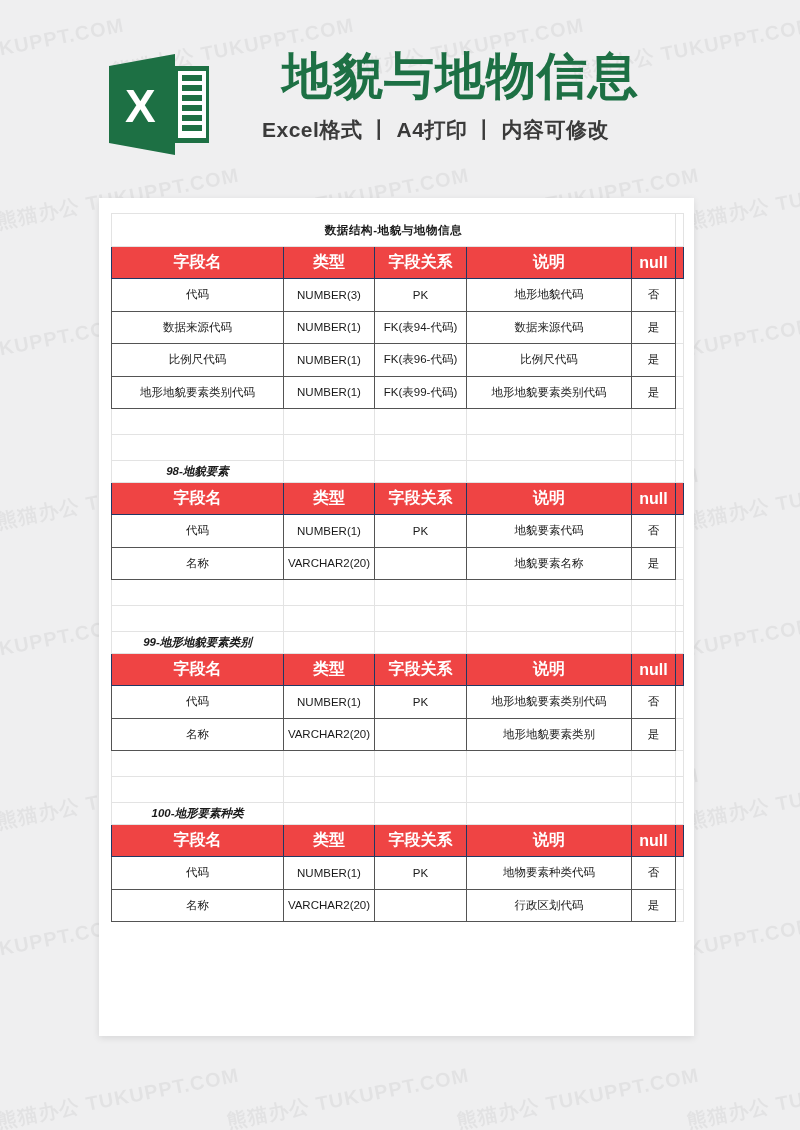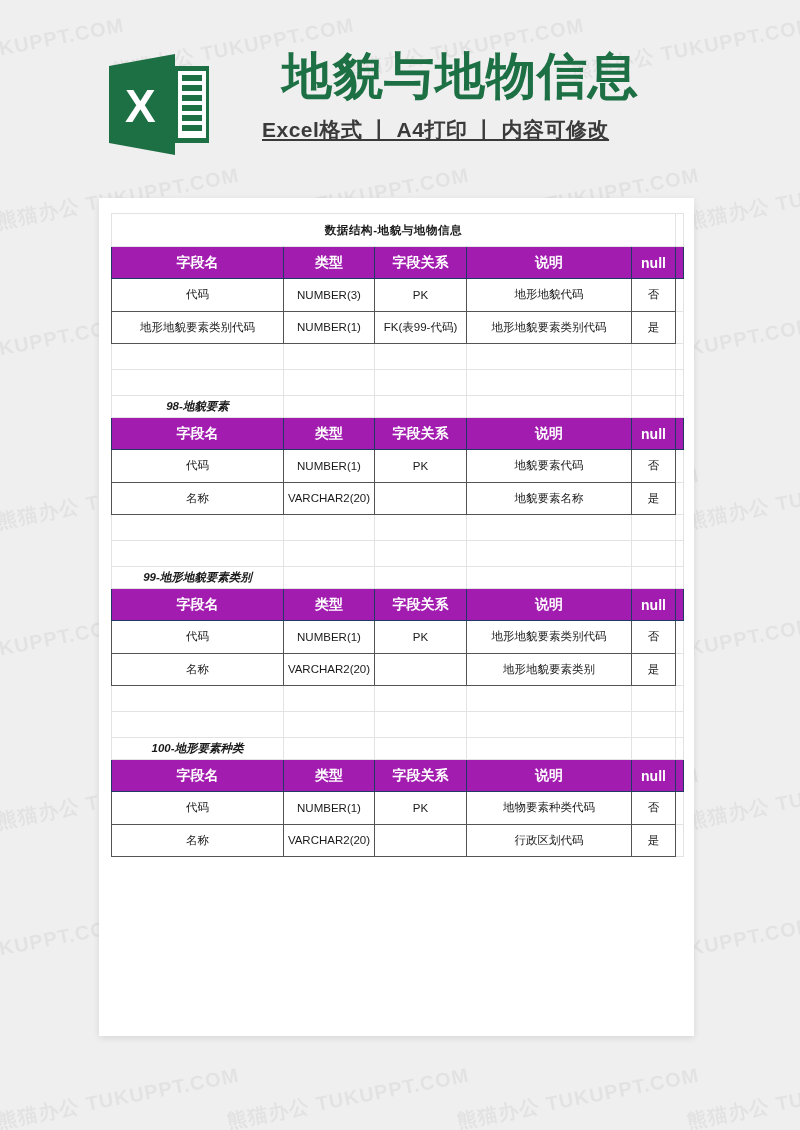--- a/index.html
+++ b/index.html
@@ -47,21 +47,20 @@
     white-space:nowrap;
     margin-left:20px;
   }
   #sub-title{
     margin-top:13px;
     font-size:21px;
     font-weight:700;
     color:#3a3a3a;
     letter-spacing:0.5px;
     white-space:nowrap;
-    text-decoration:underline;
   }
 
   
   #paper{
     position:absolute;left:99px;top:198px;
     width:595px;height:838px;
     background:#ffffff;
     box-shadow:0 2px 7px rgba(0,0,0,0.10);
     z-index:8;
   }
@@ -115,24 +114,24 @@
     font-weight:700;
     font-size:11.5px;
     padding-left:32px;
     height:21px;
     color:#121212;
   }
   tr.section-row td{height:21px;}
 
   
   tr.head-row td{
-    background:#a21caf;
+    background:#ef4444;
     color:#ffffff;
     font-weight:700;
-    font-size:14px;
+    font-size:16px;
     height:31px;
     border:1px solid #203864;
   }
 
   
   tr.data-row td{
     border:1px solid #535353;
     height:31.5px;
     font-size:11.5px;
   }
@@ -231,20 +230,36 @@
           </tr>
           <tr class="data-row">
             <td>代码</td>
             <td>NUMBER(3)</td>
             <td>PK</td>
             <td>地形地貌代码</td>
             <td>否</td>
             <td class="outside"></td>
           </tr>
           <tr class="data-row">
+            <td>数据来源代码</td>
+            <td>NUMBER(1)</td>
+            <td>FK(表94-代码)</td>
+            <td>数据来源代码</td>
+            <td>是</td>
+            <td class="outside"></td>
+          </tr>
+          <tr class="data-row">
+            <td>比例尺代码</td>
+            <td>NUMBER(1)</td>
+            <td>FK(表96-代码)</td>
+            <td>比例尺代码</td>
+            <td>是</td>
+            <td class="outside"></td>
+          </tr>
+          <tr class="data-row">
             <td>地形地貌要素类别代码</td>
             <td>NUMBER(1)</td>
             <td>FK(表99-代码)</td>
             <td>地形地貌要素类别代码</td>
             <td>是</td>
             <td class="outside"></td>
           </tr>
           <tr class="spacer-row">
             <td></td>
             <td></td>

